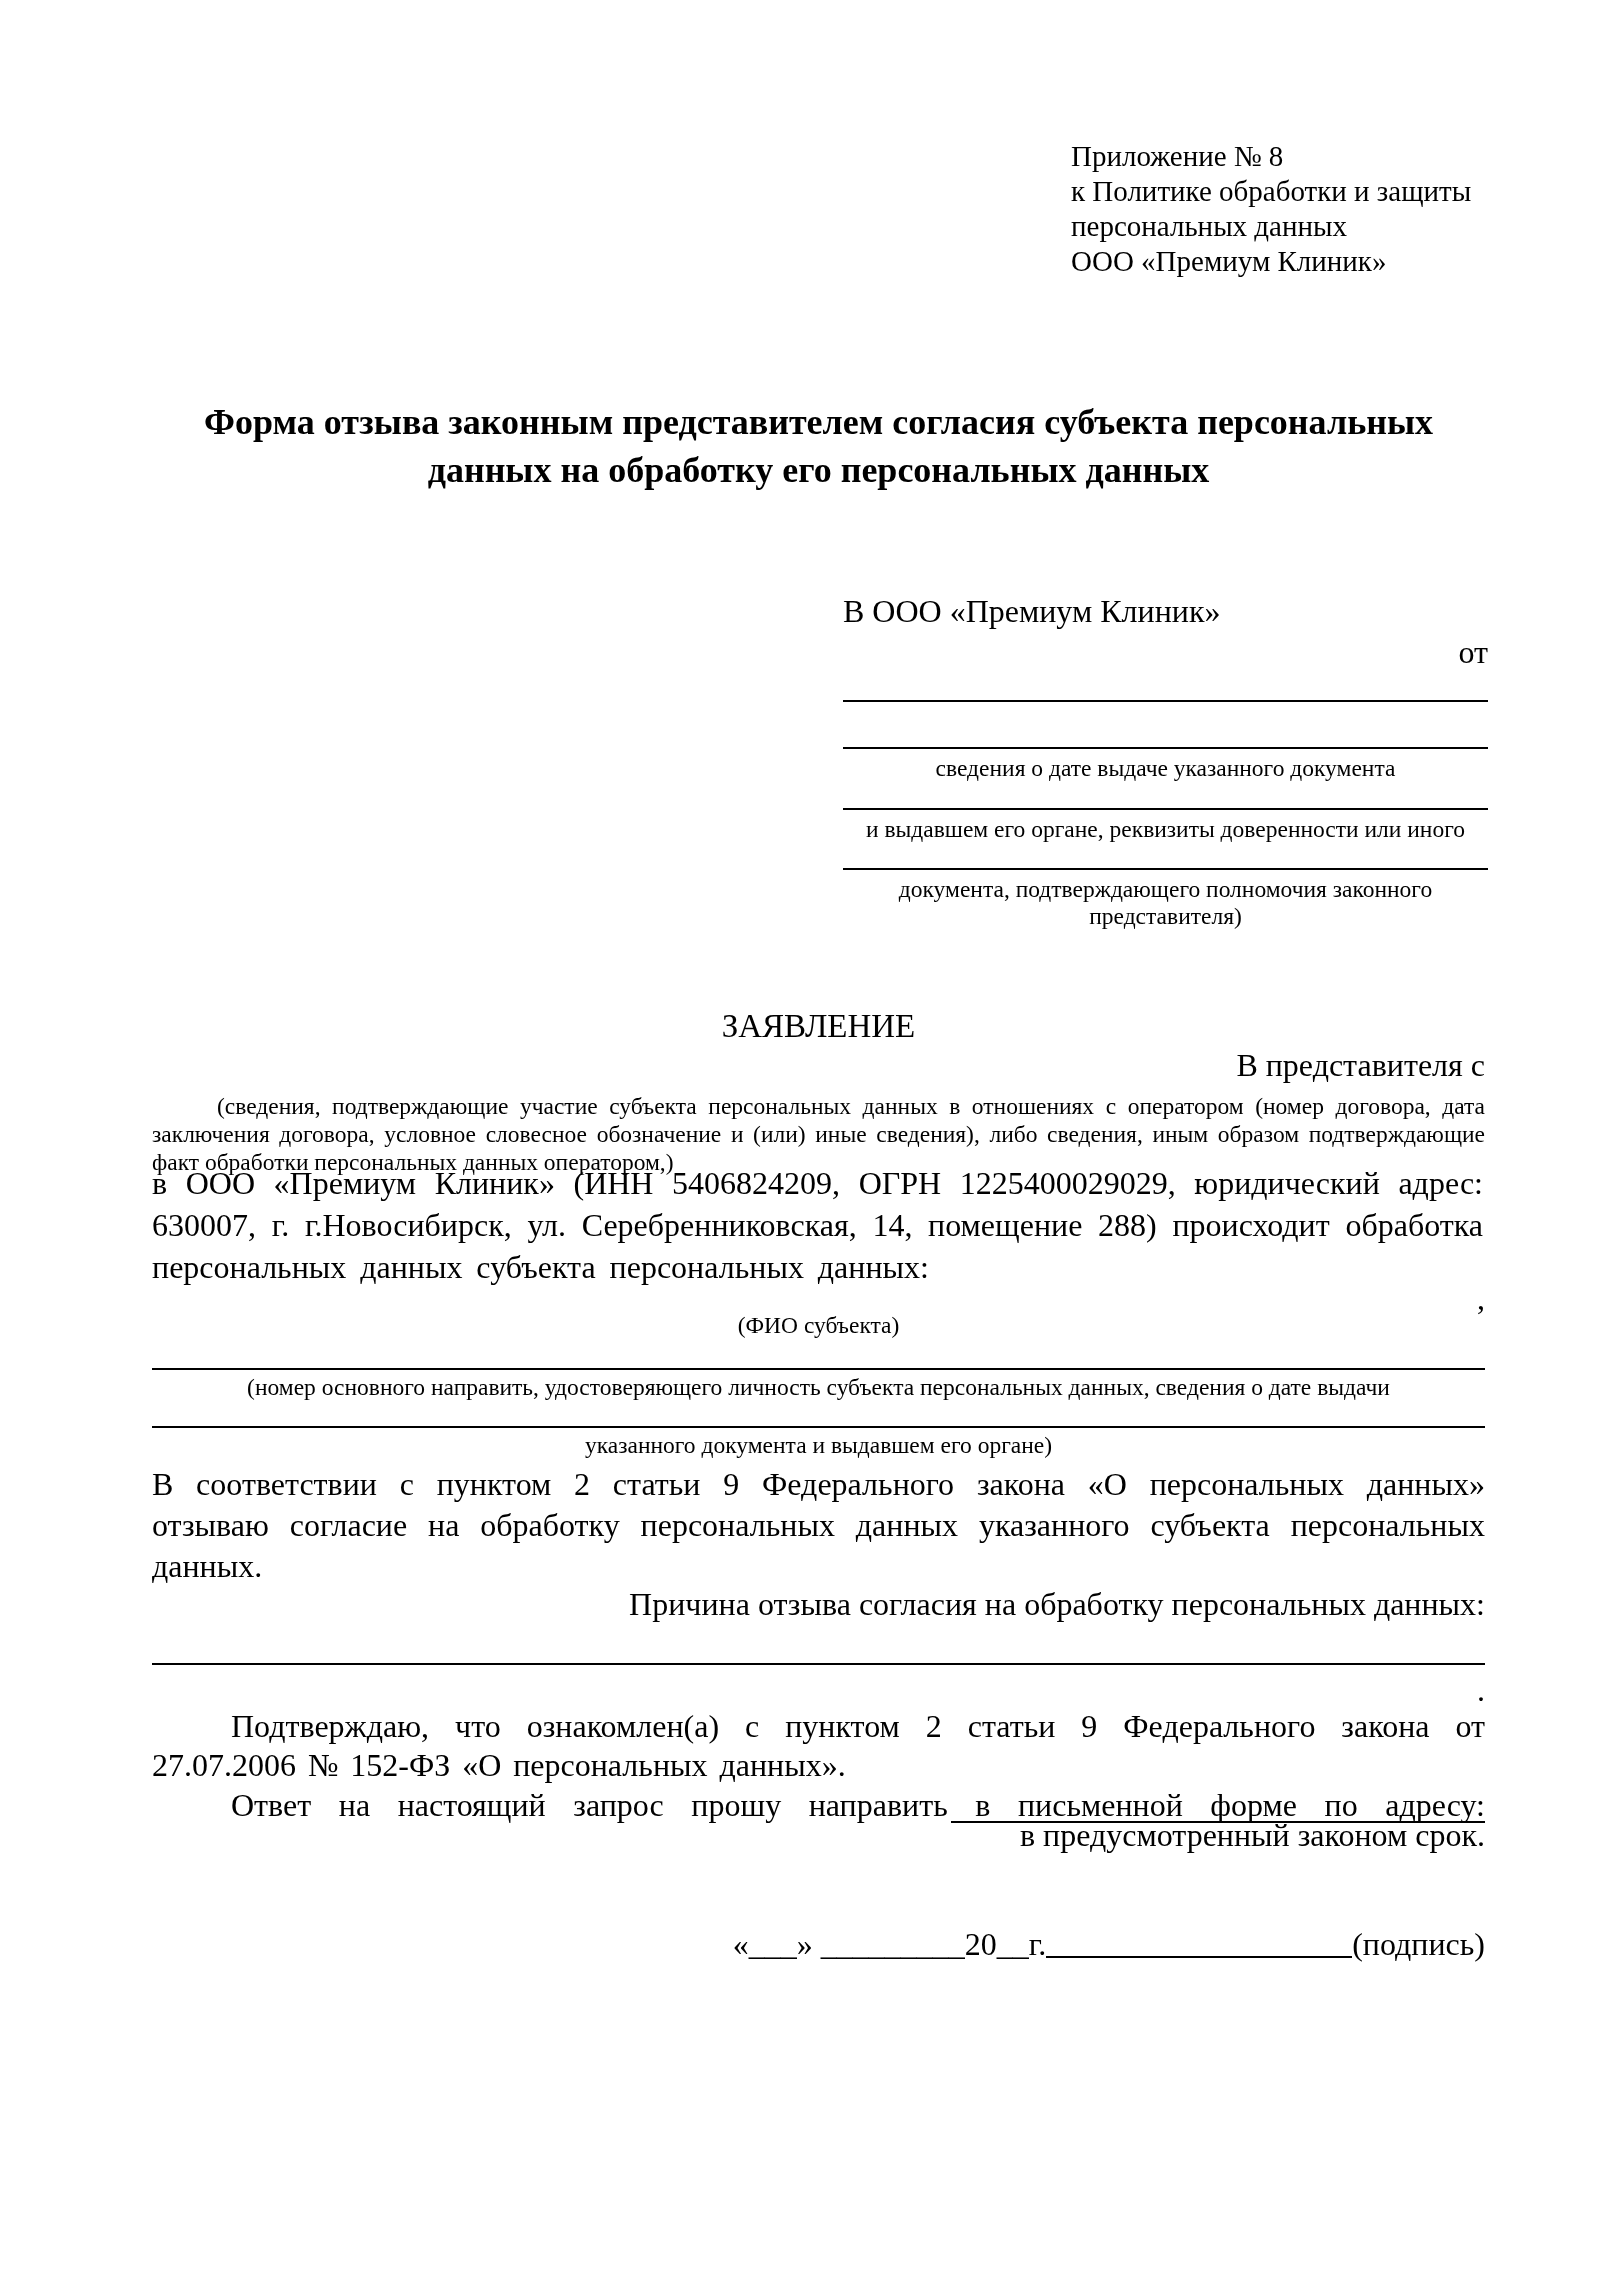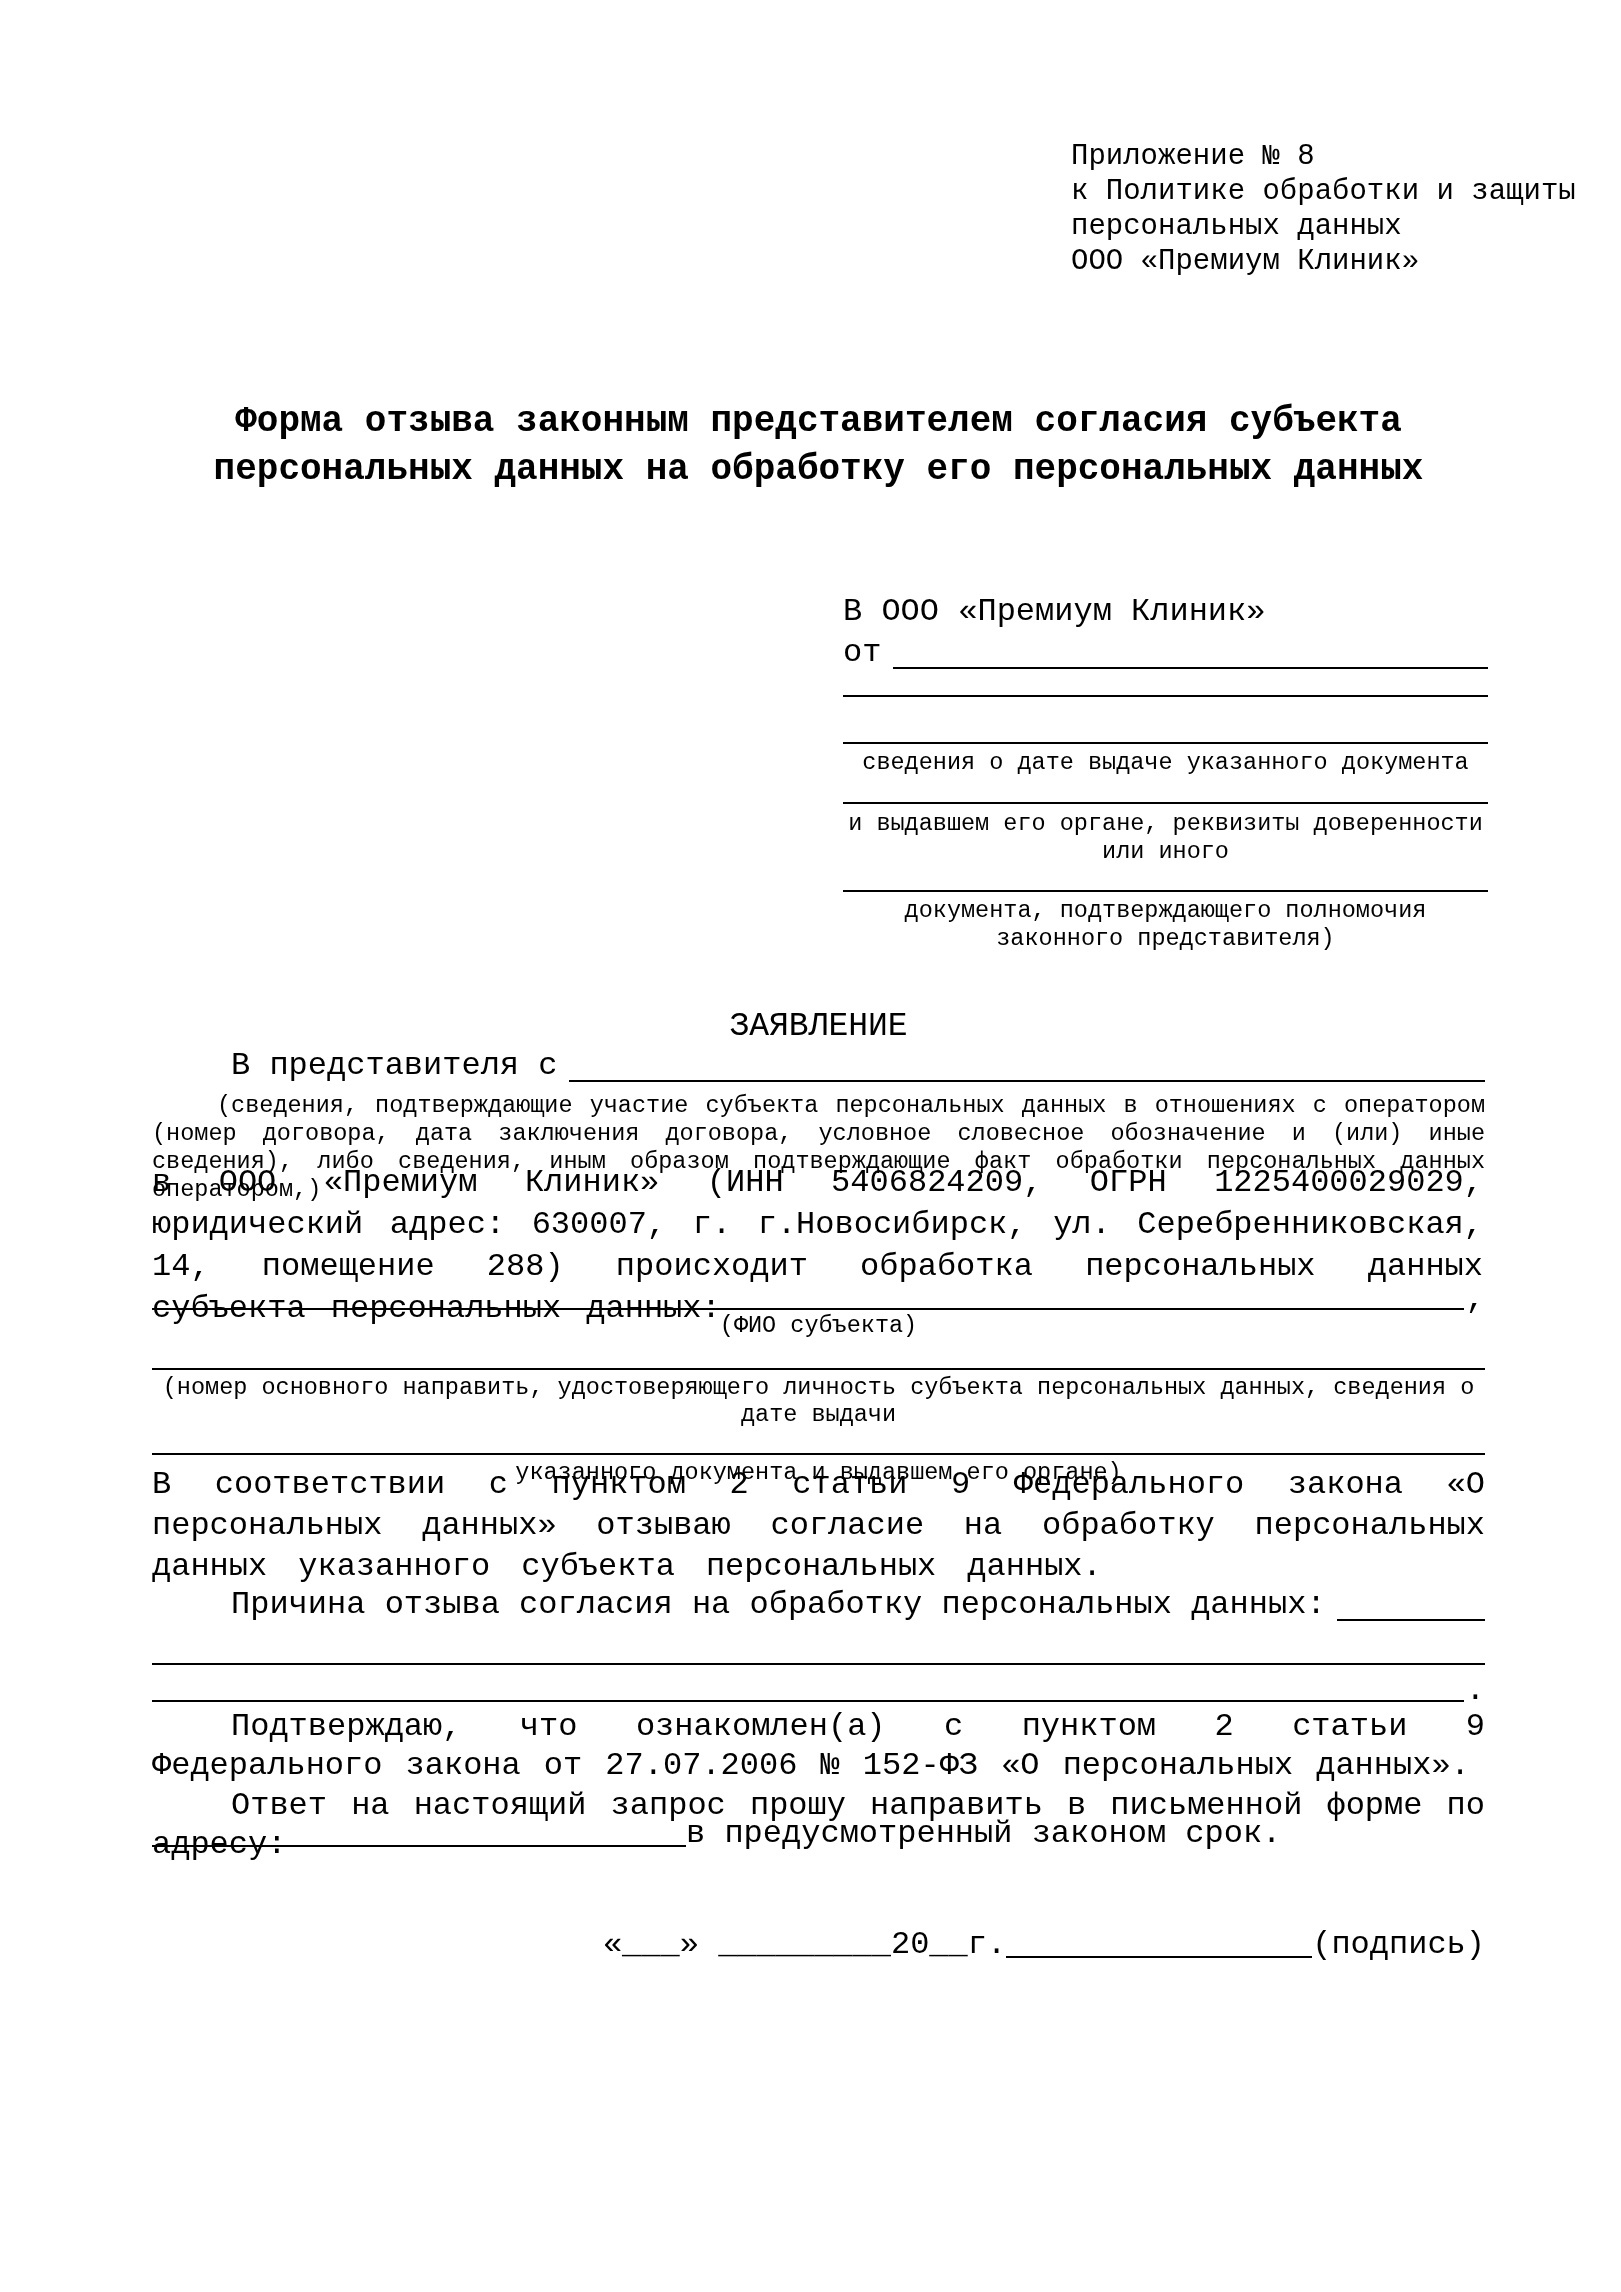--- a/index.html
+++ b/index.html
@@ -5,31 +5,31 @@
   html,body{margin:0;padding:0;background:#888;}
   .page{
     position:relative;
     width:1621px;height:2293px;
     margin:0 auto;
     background:#ffffff;
     color:#000;
     font-family:"Liberation Serif","DejaVu Serif",serif;
     overflow:hidden;
   }
-  .abs{position:absolute;font-family:Liberation Mono, monospace;}
+  .abs{position:absolute;}
 
   
   .appendix{left:1071px;top:139px;font-size:29px;line-height:35px;text-align:left;}
 
   
   .title{left:152px;right:136px;top:398px;margin:0;font-size:36px;line-height:48px;font-weight:bold;text-align:center;}
 
   
   .addressee{left:843px;top:591px;width:645px;font-size:32px;line-height:41px;}
-  .flexrow{display:flex;align-items:flex-end;}
+  .flexrow{display:flex;align-items:flex-end;flex-direction:column;}
   .rule-fill{flex:1;border-bottom:2.9px solid #000;}
   .addr-from .rule-fill{margin-left:11.8px;margin-bottom:3.9px;}
   .cap{font-size:23.5px;line-height:27.4px;text-align:center;}
   .fline{height:0;border-bottom:2.9px solid #000;}
 
   
   .heading{left:152px;right:136px;top:1006px;font-size:33px;line-height:41px;text-align:center;}
   .accordance{left:152px;right:136px;top:1045px;padding-left:79px;font-size:32px;line-height:41px;}
   .accordance .label{white-space:nowrap;}
   .accordance .rule-fill{margin-left:11.8px;margin-bottom:3.9px;}

